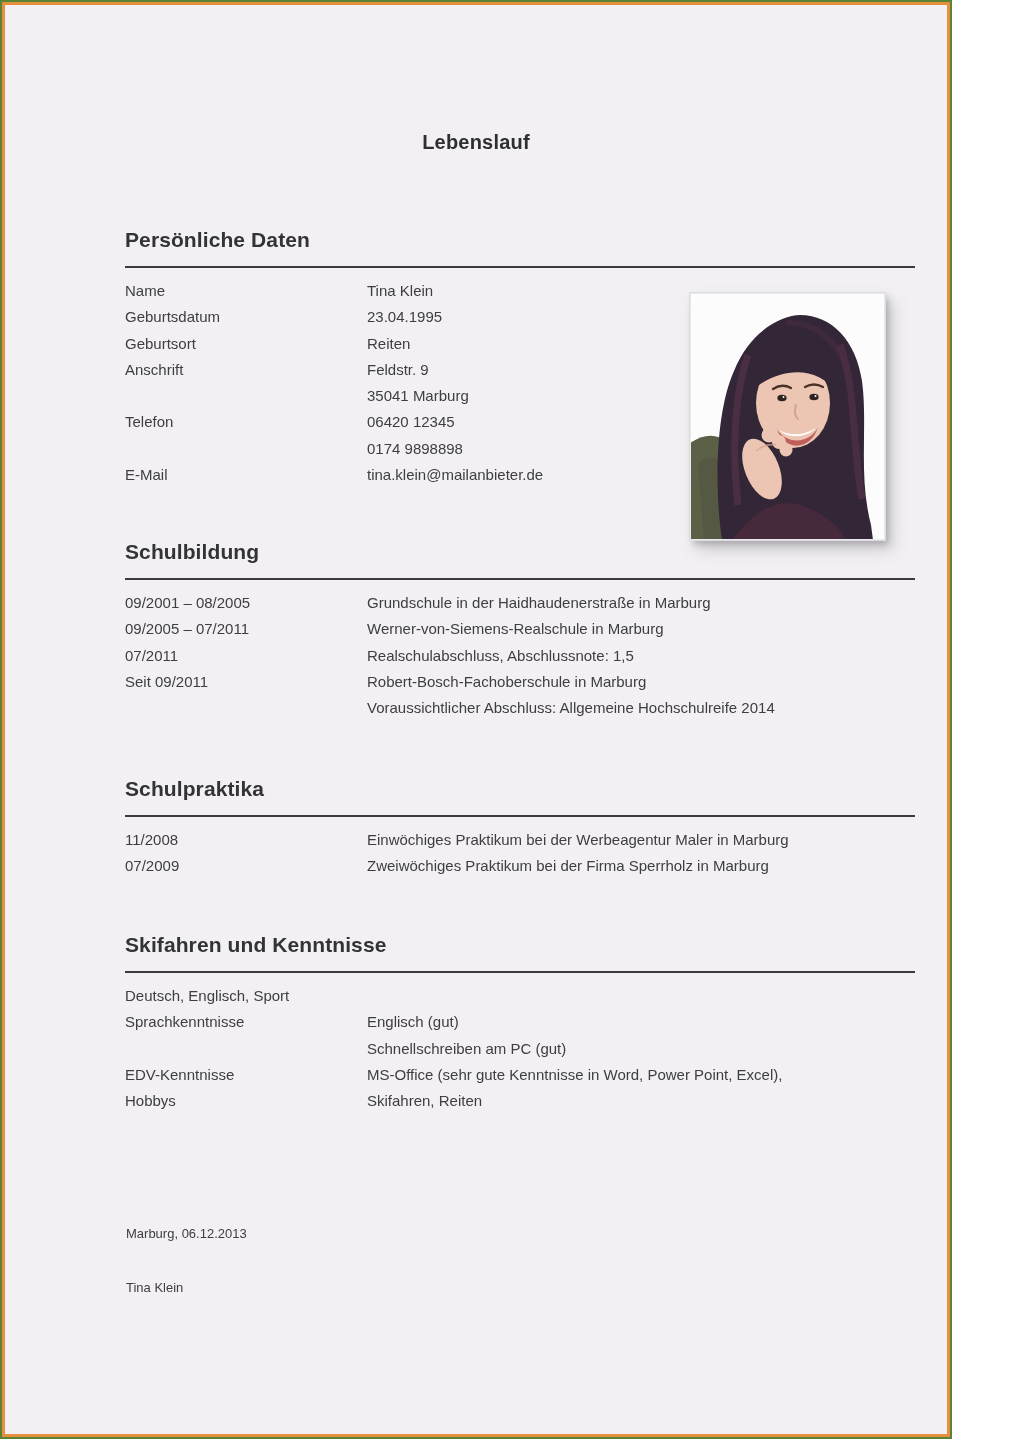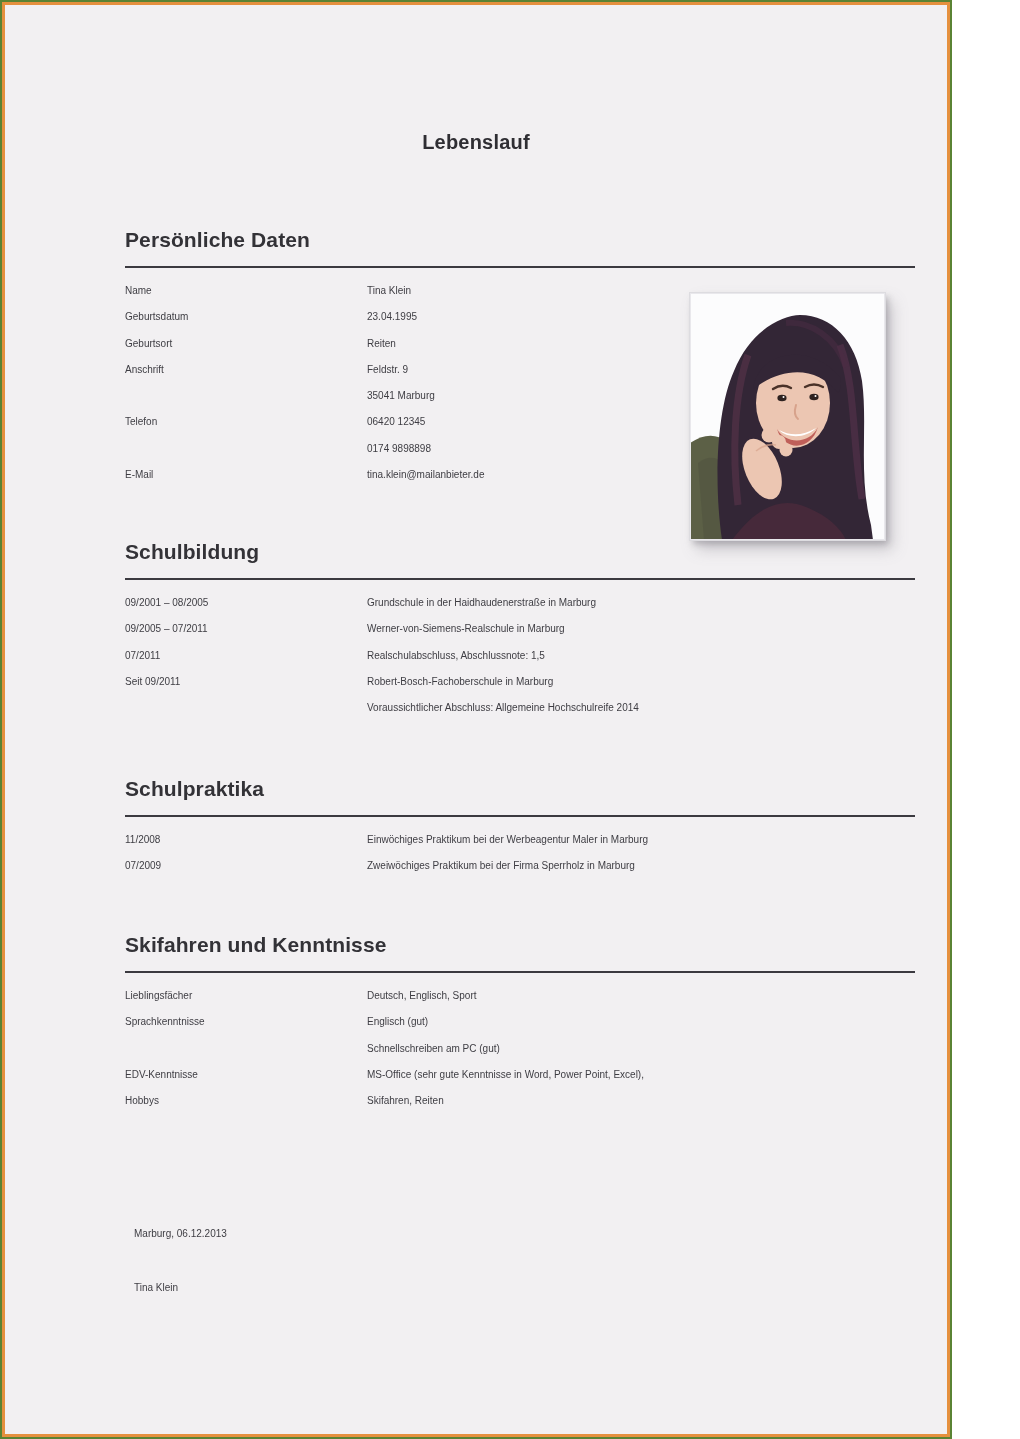--- a/index.html
+++ b/index.html
@@ -56,39 +56,39 @@
     letter-spacing:.1px;
   }
   .rule{
     margin-top:16px;
     height:2px;
     background:var(--rule);
   }
   .rows{margin-top:10px;}
   .row{
     display:flex;
-    font-size:10px;
+    font-size:15px;
     line-height:26.3px;
   }
   .row .label{flex:0 0 242px;}
   .row .value{flex:1;}
   .photo{
     position:absolute;
     left:688px;
     top:291px;
     width:195px;
     height:247px;
     background:#fcfcfd;
     box-shadow:0 0 0 1px #dddce0, 3px 4px 6px rgba(130,128,136,.45), 7px 9px 14px rgba(120,118,128,.35);
   }
   .photo svg{display:block;width:100%;height:100%;}
   .footer-line{
     position:absolute;
-    left:132px;
-    font-size:10px;
+    left:124px;
+    font-size:13px;
     line-height:26.3px;
     text-align:right;
   }
   .place-date{top:1219px;}
   .sign-name{top:1273px;}
 </style>
 </head>
 <body>
 
 <div class="page">
@@ -219,21 +219,20 @@
           <span class="value">Zweiwöchiges Praktikum bei der Firma Sperrholz in Marburg</span>
         </div>
       </div>
   </div>
 
   <div class="section" style="top:933px">
     <h2>Skifahren und Kenntnisse</h2>
     <div class="rule"></div>
     <div class="rows">
         <div class="row">
-          <span class="label">Lieblingsfächer</span>
           <span class="value">Deutsch, Englisch, Sport</span>
         </div>
         <div class="row">
           <span class="label">Sprachkenntnisse</span>
           <span class="value">Englisch (gut)</span>
         </div>
         <div class="row">
           <span class="label"></span>
           <span class="value">Schnellschreiben am PC (gut)</span>
         </div>

